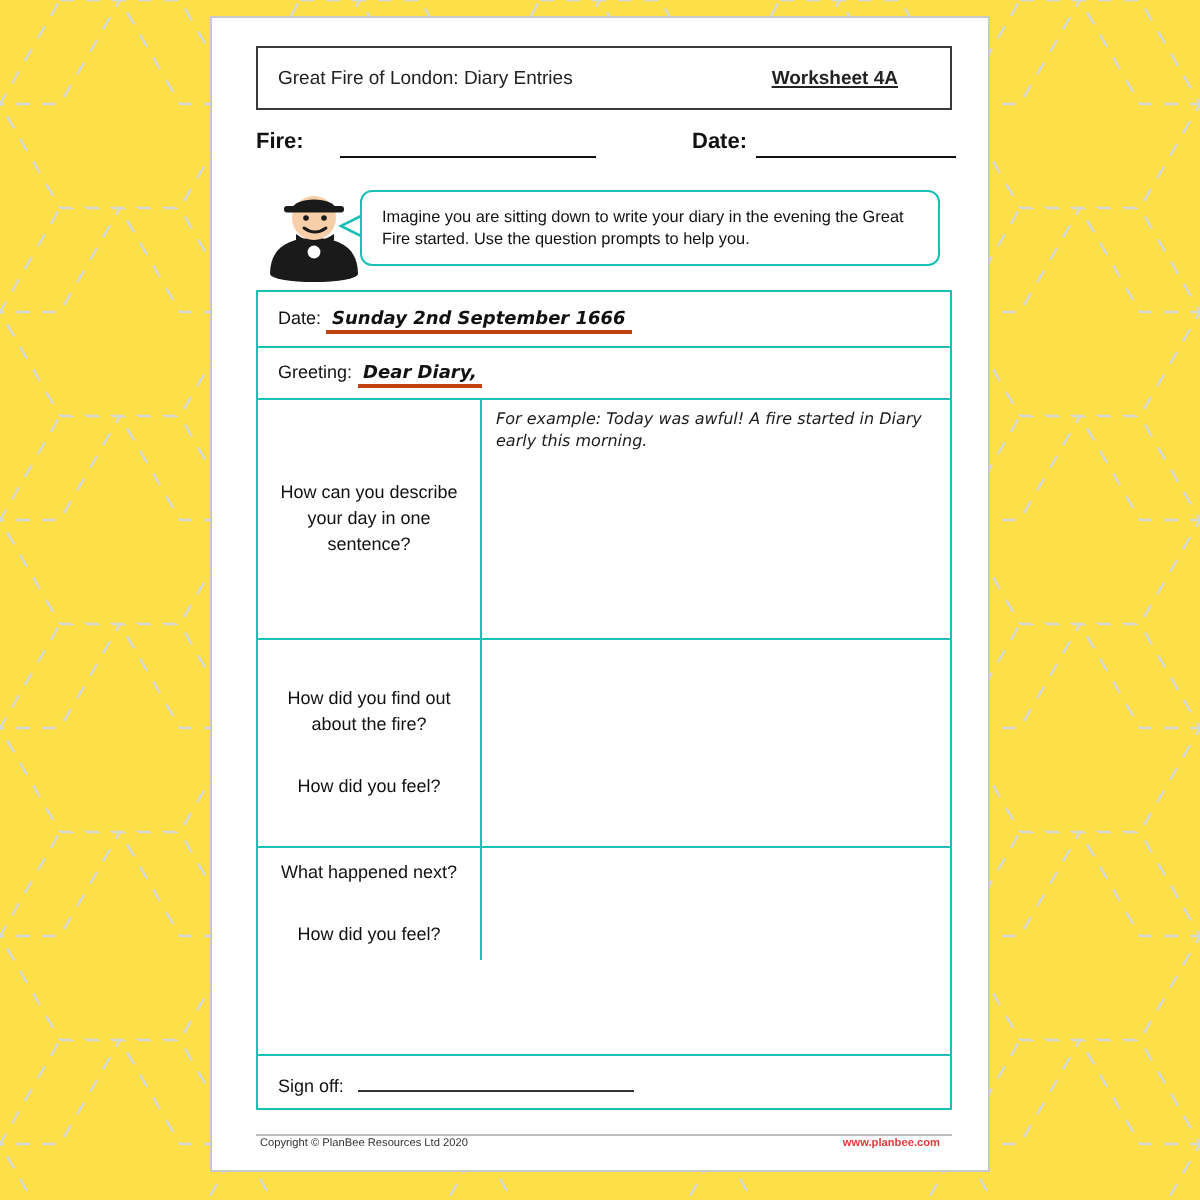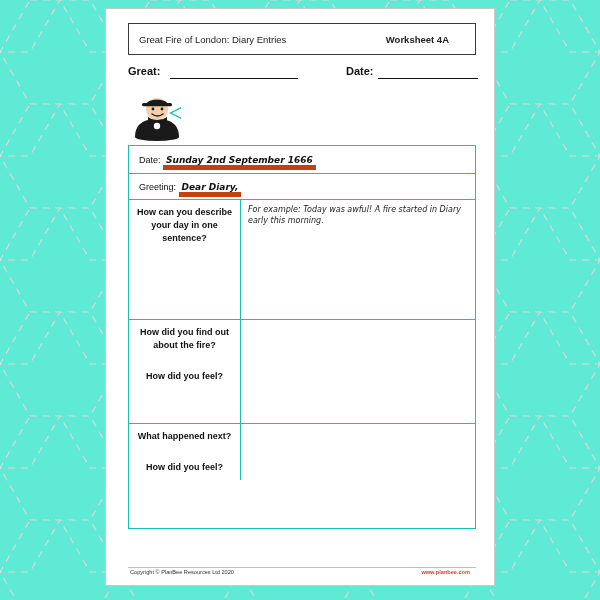--- a/index.html
+++ b/index.html
@@ -12,21 +12,21 @@
     background: #ffffff;
     font-family: "Liberation Sans", sans-serif;
     overflow: hidden;
   }
 
   
   #page {
     position: relative;
     width: 600px;
     height: 600px;
-    background: #5eead4;
+    background: #fde047;
     overflow: hidden;
   }
 
   
   #hex-bg {
     position: absolute;
     left: 0; top: 0;
     width: 600px; height: 600px;
     pointer-events: none;
   }
@@ -58,20 +58,21 @@
     color: #222;
   }
   #header-title {
     padding-left: 10px;
     flex: 1;
   }
   #header-sheet-no {
     padding-right: 26px;
     font-weight: bold;
     font-size: 9.5px;
+    text-decoration: underline;
   }
 
   
   #namedate {
     position: absolute;
     left: 22px;
     top: 56px;
     width: 350px;
     height: 20px;
     font-size: 11px;
@@ -159,47 +160,47 @@
     box-sizing: border-box;
     width: 100%;
   }
   .cell-prompt {
     width: 112px;
     min-width: 112px;
     border-right: 1.6px solid #1bbfb4;
     box-sizing: border-box;
     display: flex;
     flex-direction: column;
+    justify-content: center;
     align-items: center;
     text-align: center;
     padding: 6px 6px;
     font-size: 9px;
     color: #111;
     line-height: 1.45;
-    font-weight: bold;
   }
   .cell-prompt .q2 { margin-top: 18px; }
   .cell-answer {
     flex: 1;
     box-sizing: border-box;
     padding: 5px 7px;
     font-size: 8px;
     color: #1b1b1b;
     line-height: 1.35;
   }
   .handwrite {
     font-family: "DejaVu Sans", sans-serif;
     font-style: italic;
   }
   .label-inline { }
   .value-inline {
     font-family: "DejaVu Sans", sans-serif;
     font-style: italic;
     font-weight: bold;
-    border-bottom: 5px solid #c2410c;
+    border-bottom: 2px solid #c2410c;
     padding: 0 3px;
   }
   .r-date { height: 28px; display: flex; align-items: center; }
   .r-greet { height: 26px; display: flex; align-items: center; justify-content: flex-end; }
   .r-q1 { height: 120px; }
   .r-q2 { height: 104px; }
   .r-q3 { height: 104px; flex-direction: column; }
   .r-signoff { height: 26px; display: flex; align-items: center; }
   .signoff-rule {
     display: inline-block;
@@ -287,41 +288,44 @@
   </svg>
 
   <div id="sheet">
 
     <div id="header-box">
       <div id="header-title">Great Fire of London: Diary Entries</div>
       <div id="header-sheet-no">Worksheet 4A</div>
     </div>
 
     <div id="namedate">
-      <span class="nd-label" id="name-label">Great:</span>
+      <span class="nd-label" id="name-label">Fire:</span>
       <span class="nd-rule" id="name-rule"></span>
       <span class="nd-label" id="date-label">Date:</span>
       <span class="nd-rule" id="date-rule"></span>
     </div>
 
     <svg id="character" viewBox="0 0 56 48" xmlns="http://www.w3.org/2000/svg">
       <ellipse cx="28" cy="44" rx="22" ry="4" fill="#1a1a1a"></ellipse>
       <path d="M6 44 C6 31 15 26 28 26 C41 26 50 31 50 44 Z" fill="#1a1a1a"></path>
       <circle cx="28" cy="16" r="11" fill="#f6cfa8"></circle>
       <path d="M17 12 C17 5 39 5 39 12 Z" fill="#1a1a1a"></path>
       <rect x="13" y="10" width="30" height="3.2" rx="1.5" fill="#1a1a1a"></rect>
       <circle cx="24" cy="16" r="1.4" fill="#1a1a1a"></circle>
       <circle cx="33" cy="16" r="1.4" fill="#1a1a1a"></circle>
       <path d="M23 21 Q28.5 25 34 21" stroke="#1a1a1a" stroke-width="1.4" fill="none" stroke-linecap="round"></path>
       <path d="M19 24 Q28 31 38 24 L38 27 Q28 33 19 27 Z" fill="#1a1a1a"></path>
       <circle cx="28" cy="33" r="3.2" fill="#ffffff"></circle>
     </svg>
 
     <div id="bubble-tail"></div>
     <div id="bubble-tail-in"></div>
+    <div id="bubble">
+      <span>Imagine you are sitting down to write your diary in the evening the Great Fire started. Use the question prompts to help you.</span>
+    </div>
 
     <div id="table">
 
       <div class="row r-date">
         <div class="cell-full">
           <span class="label-inline">Date:</span>
           <span class="value-inline">Sunday 2nd September 1666</span>
         </div>
       </div>
 
@@ -348,20 +352,26 @@
       </div>
 
       <div class="row r-q3">
         <div class="cell-prompt">
           <span>What happened next?</span>
           <span class="q2">How did you feel?</span>
         </div>
         <div class="cell-answer handwrite"></div>
       </div>
 
+      <div class="row r-signoff">
+        <div class="cell-full">
+          <span>Sign off:</span>
+          <span class="signoff-rule"></span>
+        </div>
+      </div>
 
     </div>
 
     <div id="footer-line"></div>
     <div id="copyright">Copyright © PlanBee Resources Ltd 2020</div>
     <div id="weburl">www.planbee.com</div>
 
   </div>
 </div>
 

